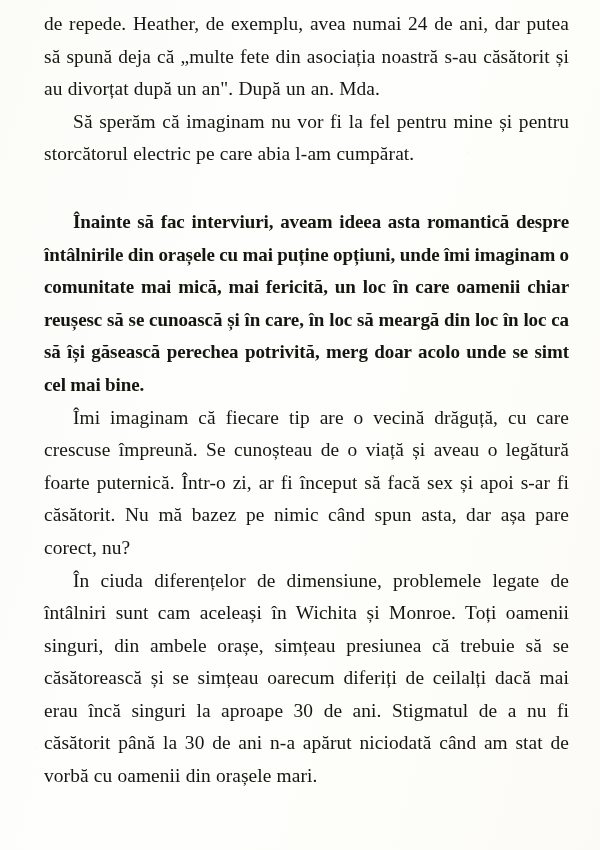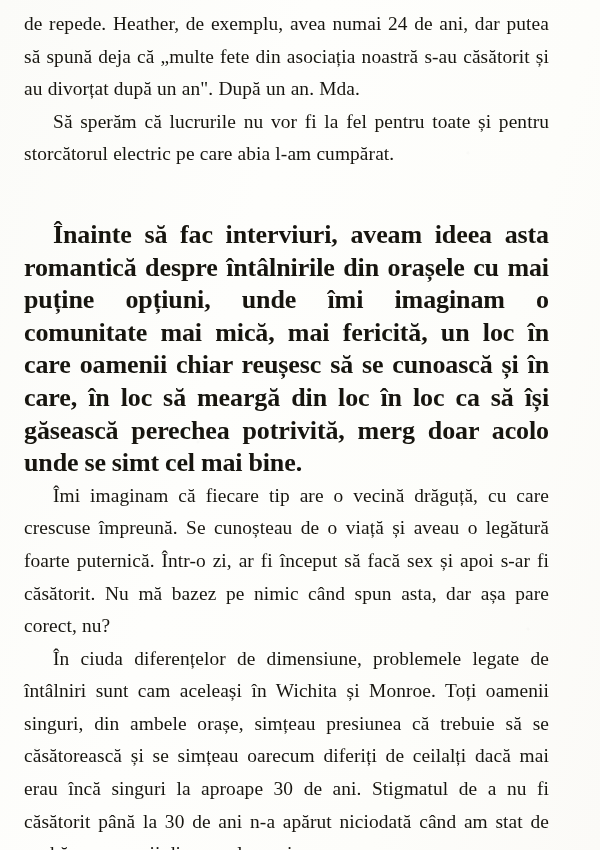--- a/index.html
+++ b/index.html
@@ -14,21 +14,21 @@
     color: #17150f;
     overflow: hidden;
   }
 
   
   .page {
     position: relative;
     width: 600px;
     height: 850px;
     box-sizing: border-box;
-    padding: 8px 35px 0 24px;
+    padding: 8px 35px 0 44px;
     background:
       radial-gradient(circle at 12% 6%, rgba(0,0,0,0.018) 0 1px, rgba(0,0,0,0) 2px),
       radial-gradient(circle at 78% 18%, rgba(0,0,0,0.016) 0 1px, rgba(0,0,0,0) 2px),
       radial-gradient(circle at 33% 52%, rgba(0,0,0,0.015) 0 1px, rgba(0,0,0,0) 2px),
       radial-gradient(circle at 88% 74%, rgba(0,0,0,0.017) 0 1px, rgba(0,0,0,0) 2px),
       radial-gradient(circle at 6% 88%, rgba(0,0,0,0.014) 0 1px, rgba(0,0,0,0) 2px),
       linear-gradient(105deg, #fbfbf8 0%, #fefefc 38%, #fdfdfa 72%, #fbfaf7 100%);
   }
 
   .text-col {
@@ -46,35 +46,35 @@
     word-spacing: 0.01em;
     -webkit-font-smoothing: antialiased;
   }
 
   p.body-par.no-indent {
     text-indent: 0;
   }
 
   p.body-par.emphasis {
     font-weight: bold;
-    margin-top: 48px;
+    margin-top: 35px;
     letter-spacing: -0.004em;
     word-spacing: -0.018em;
-    font-size: 26px;
+    font-size: 19px;
   }
 </style>
 </head>
 <body>
 
 <div class="page">
   <div class="text-col">
 
     <p class="body-par no-indent">de repede. Heather, de exemplu, avea numai 24 de ani, dar putea să spună deja că „multe fete din asociația noastră s-au căsătorit și au divorțat după un an". După un an. Mda.</p>
 
-    <p class="body-par">Să sperăm că lucrurile nu vor fi la fel pentru toate și pentru storcătorul electric pe care abia l-am cumpărat.</p>
+    <p class="body-par">Să sperăm că imaginam nu vor fi la fel pentru mine și pentru storcătorul electric pe care abia l-am cumpărat.</p>
 
     <p class="body-par emphasis">Înainte să fac interviuri, aveam ideea asta romantică despre întâlnirile din orașele cu mai puține opțiuni, unde îmi imaginam o comunitate mai mică, mai fericită, un loc în care oamenii chiar reușesc să se cunoască și în care, în loc să meargă din loc în loc ca să își găsească perechea potrivită, merg doar acolo unde se simt cel mai bine.</p>
 
     <p class="body-par">Îmi imaginam că fiecare tip are o vecină drăguță, cu care crescuse împreună. Se cunoșteau de o viață și aveau o legătură foarte puternică. Într-o zi, ar fi început să facă sex și apoi s-ar fi căsătorit. Nu mă bazez pe nimic când spun asta, dar așa pare corect, nu?</p>
 
 
     <p class="body-par">În ciuda diferențelor de dimensiune, problemele legate de întâlniri sunt cam aceleași în Wichita și Monroe. Toți oamenii singuri, din ambele orașe, simțeau presiunea că trebuie să se căsătorească și se simțeau oarecum diferiți de ceilalți dacă mai erau încă singuri la aproape 30 de ani. Stigmatul de a nu fi căsătorit până la 30 de ani n-a apărut niciodată când am stat de vorbă cu oamenii din orașele mari.</p>
 
   </div>
 </div>

